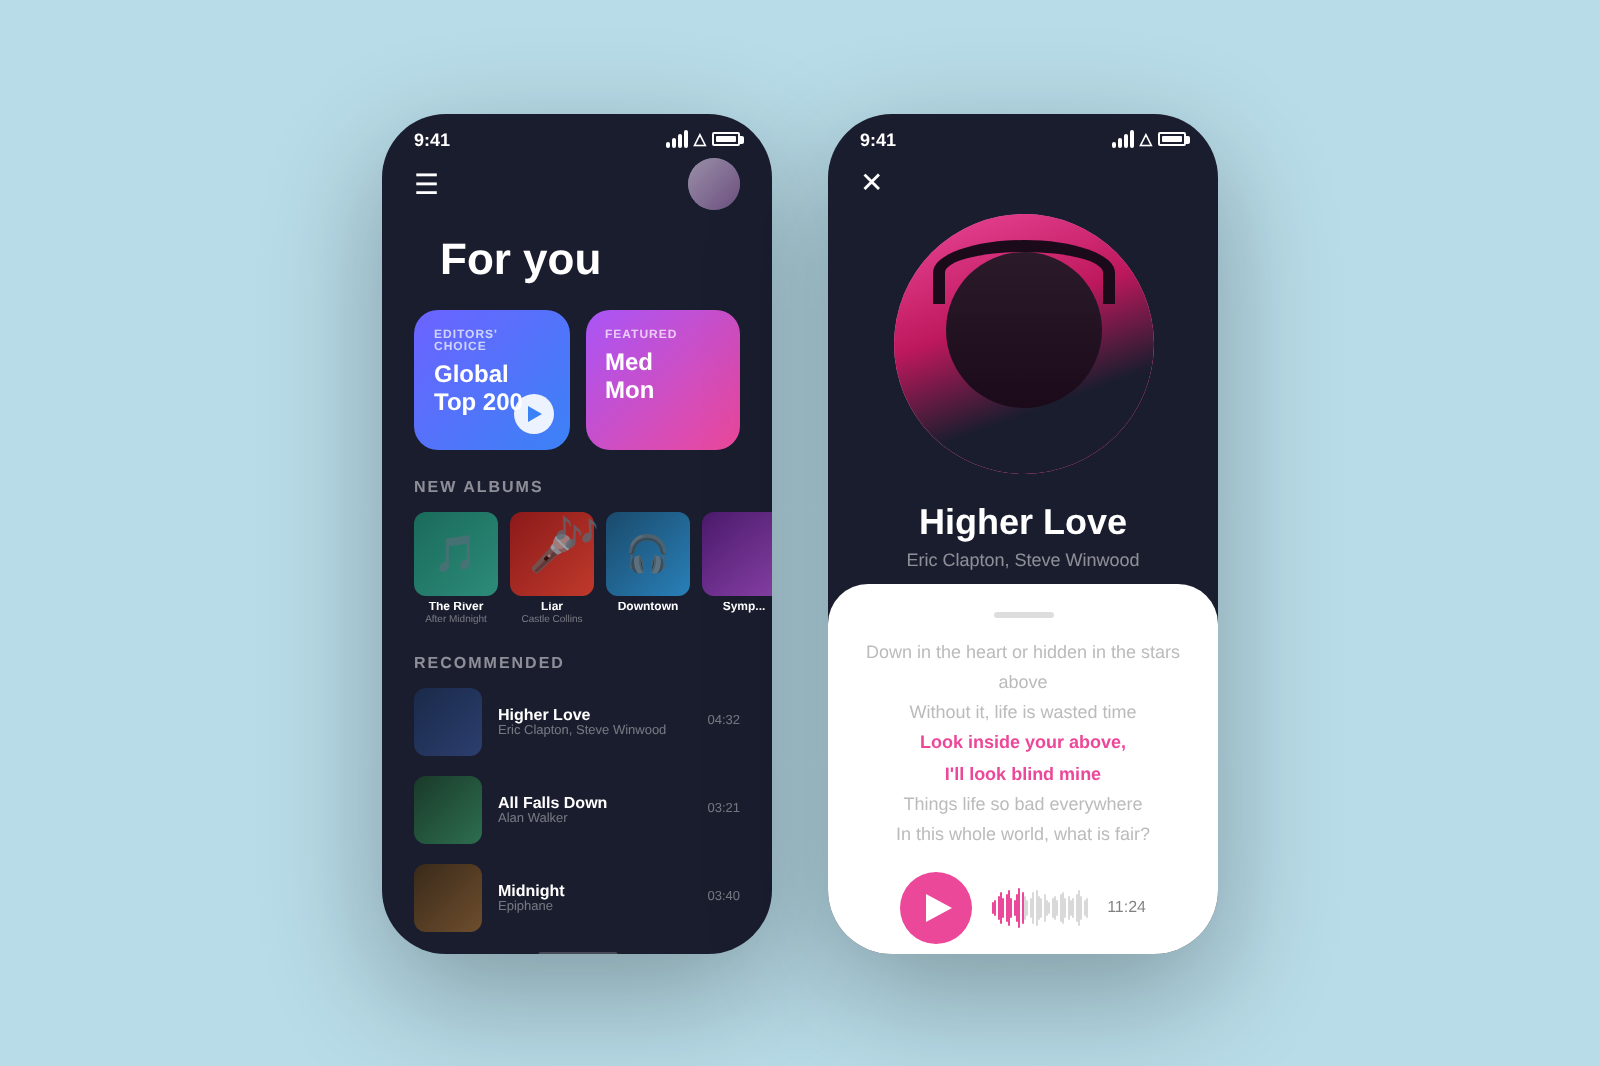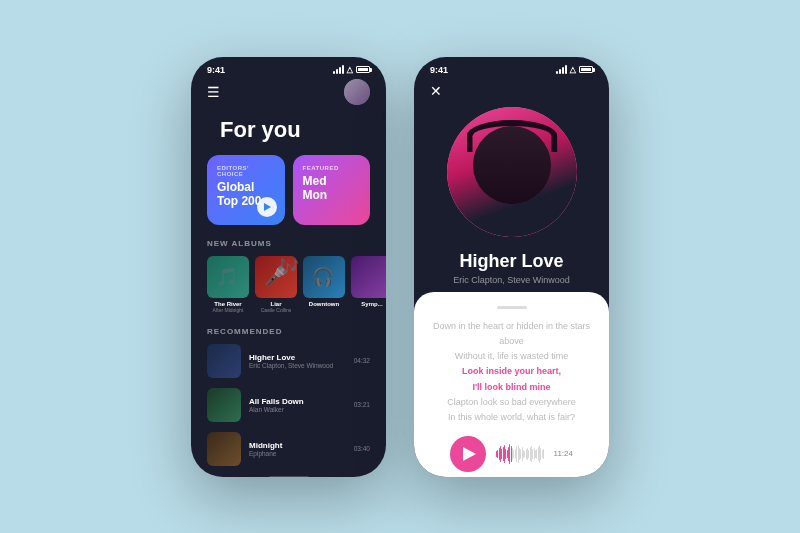--- a/index.html
+++ b/index.html
@@ -361,23 +361,23 @@
       </div>
     </div>
 
     <div class="song-title-large">Higher Love</div>
     <div class="song-artist-large">Eric Clapton, Steve Winwood</div>
 
     <div class="lyrics-card">
       <div class="lyrics-handle"></div>
       <div class="lyric-line">Down in the heart or hidden in the stars above</div>
       <div class="lyric-line">Without it, life is wasted time</div>
-      <div class="lyric-line lyric-highlight">Look inside your heart,</div>
+      <div class="lyric-line lyric-highlight">Look inside your above,</div>
       <div class="lyric-line lyric-highlight">I'll look blind mine</div>
-      <div class="lyric-line">Clapton look so bad everywhere</div>
+      <div class="lyric-line">Things life so bad everywhere</div>
       <div class="lyric-line">In this whole world, what is fair?</div>
 
       <div class="player-controls">
         <div class="play-btn-large">
           <div class="play-triangle-large"></div>
         </div>
         <div class="waveform" id="waveform">
             <div class="wave-bar wave-played" style="height: 6px;"></div>
             <div class="wave-bar wave-played" style="height: 8px;"></div>
             <div class="wave-bar wave-played" style="height: 12px;"></div>

